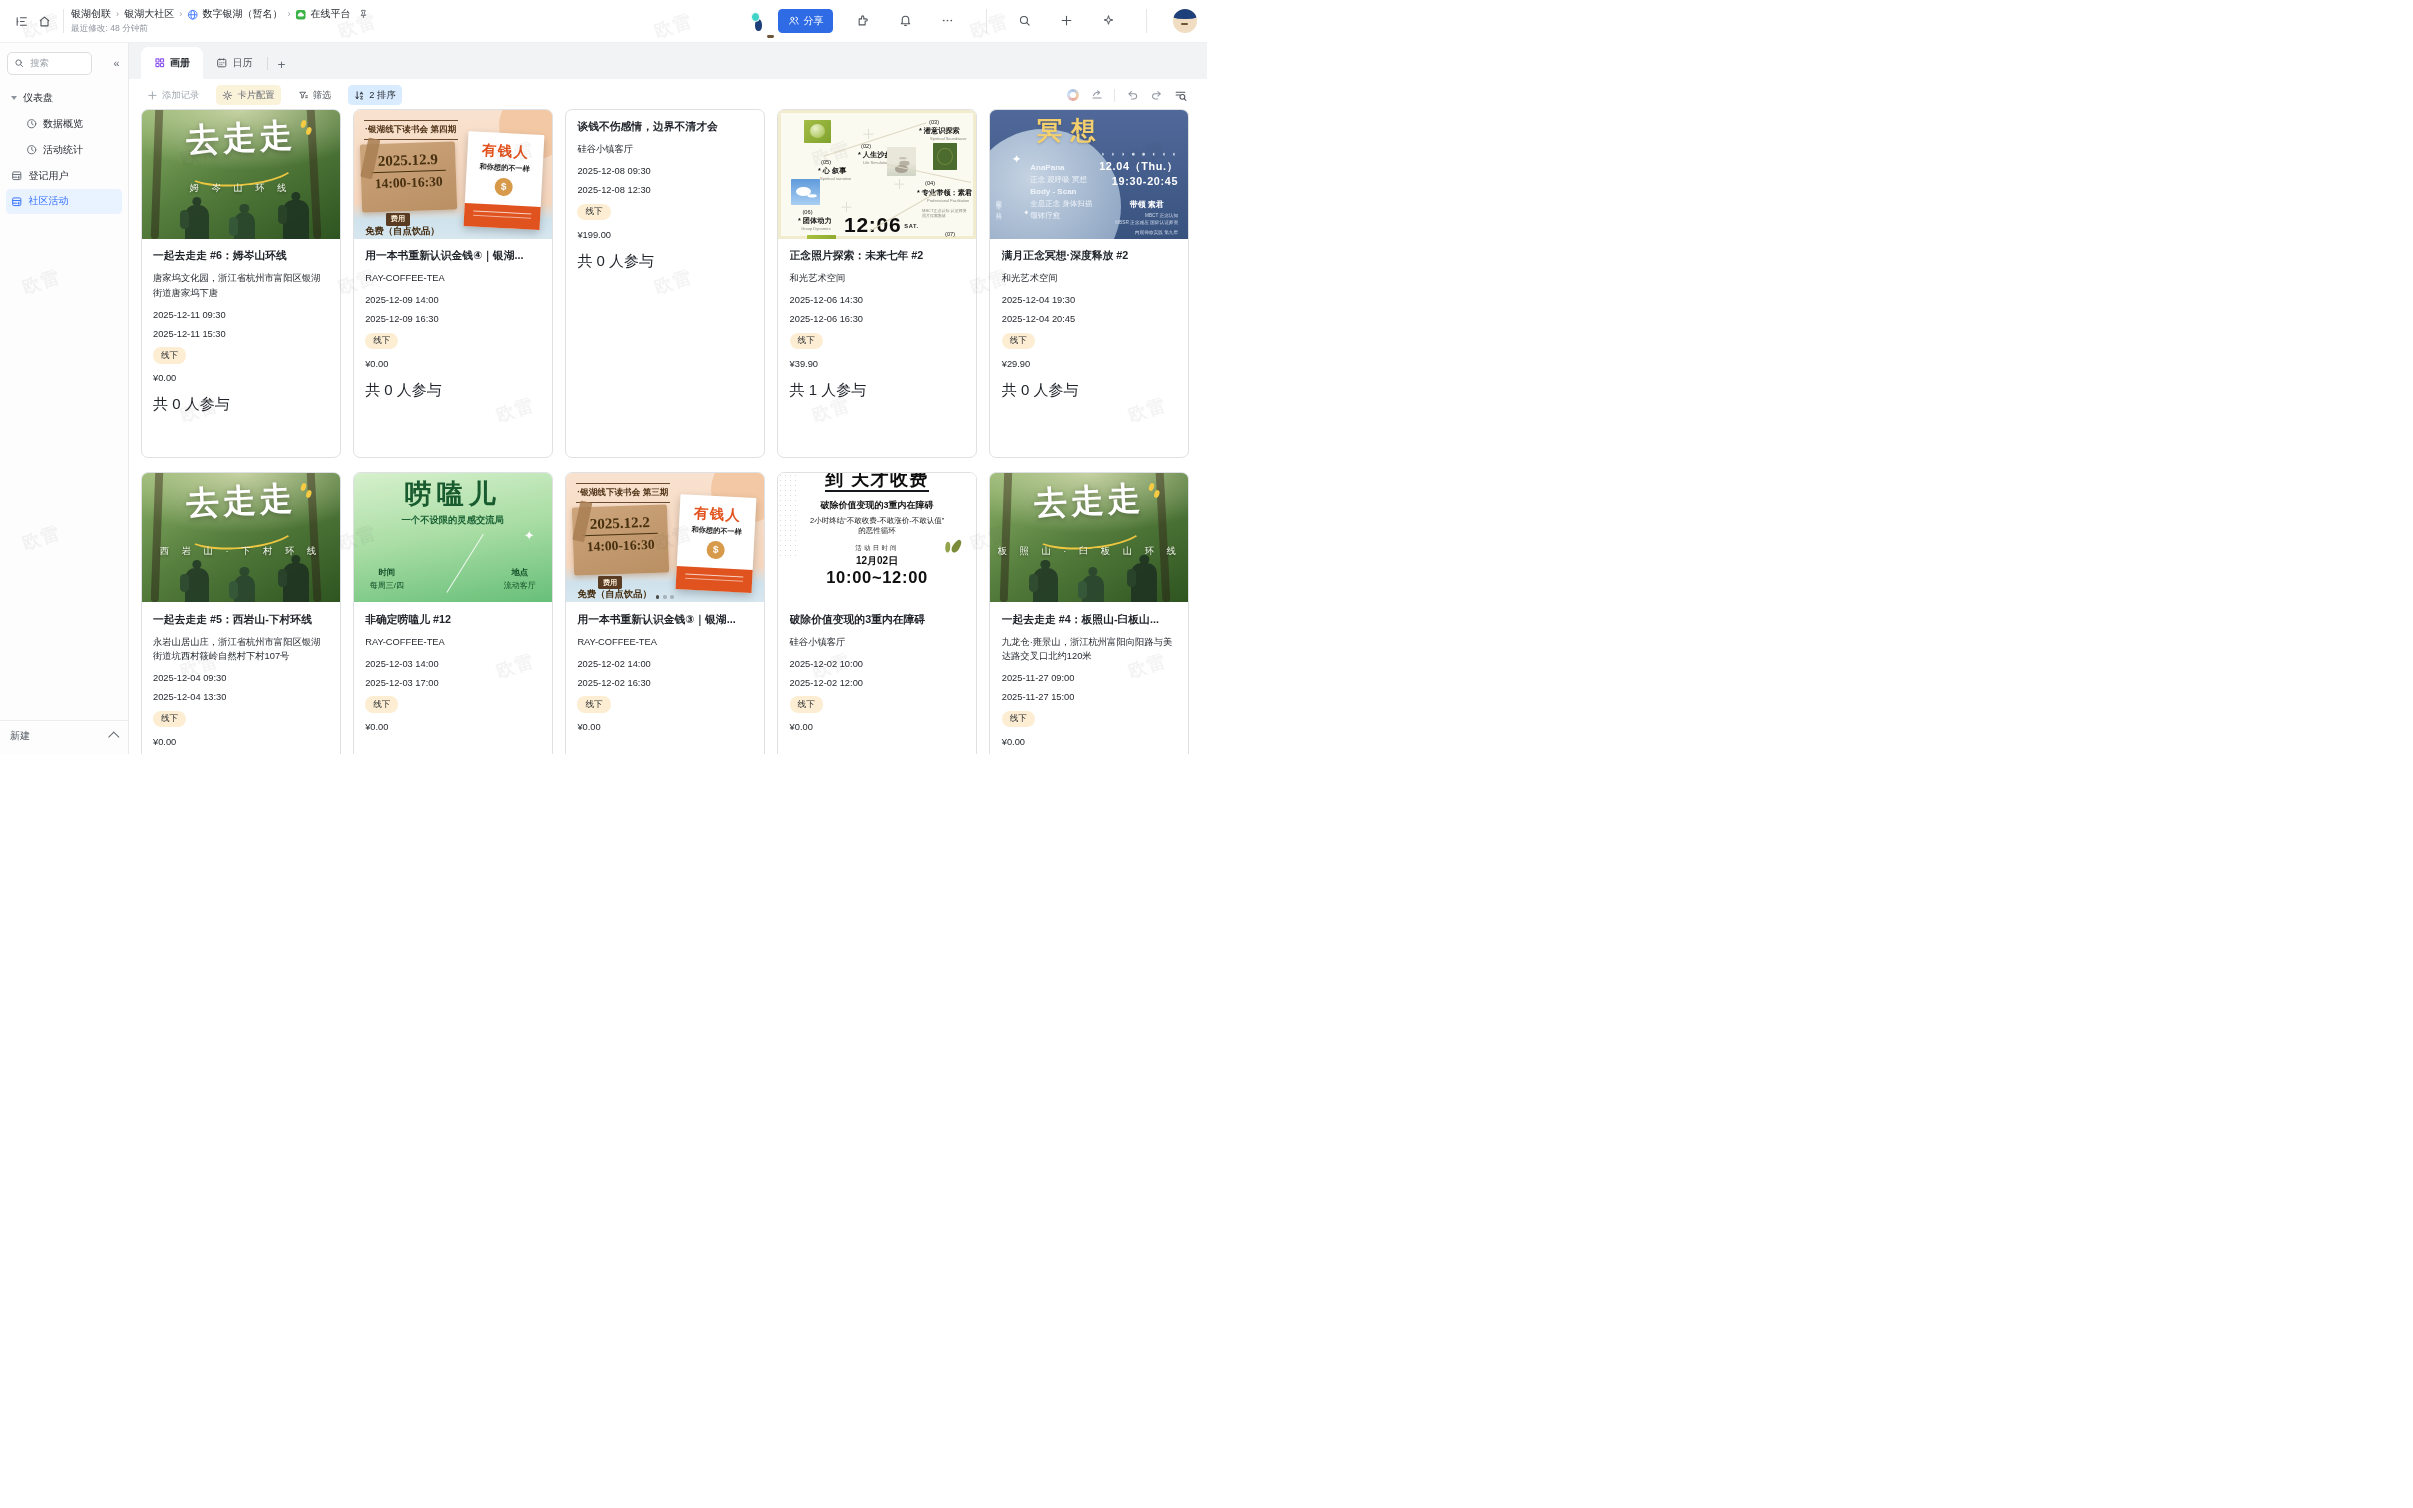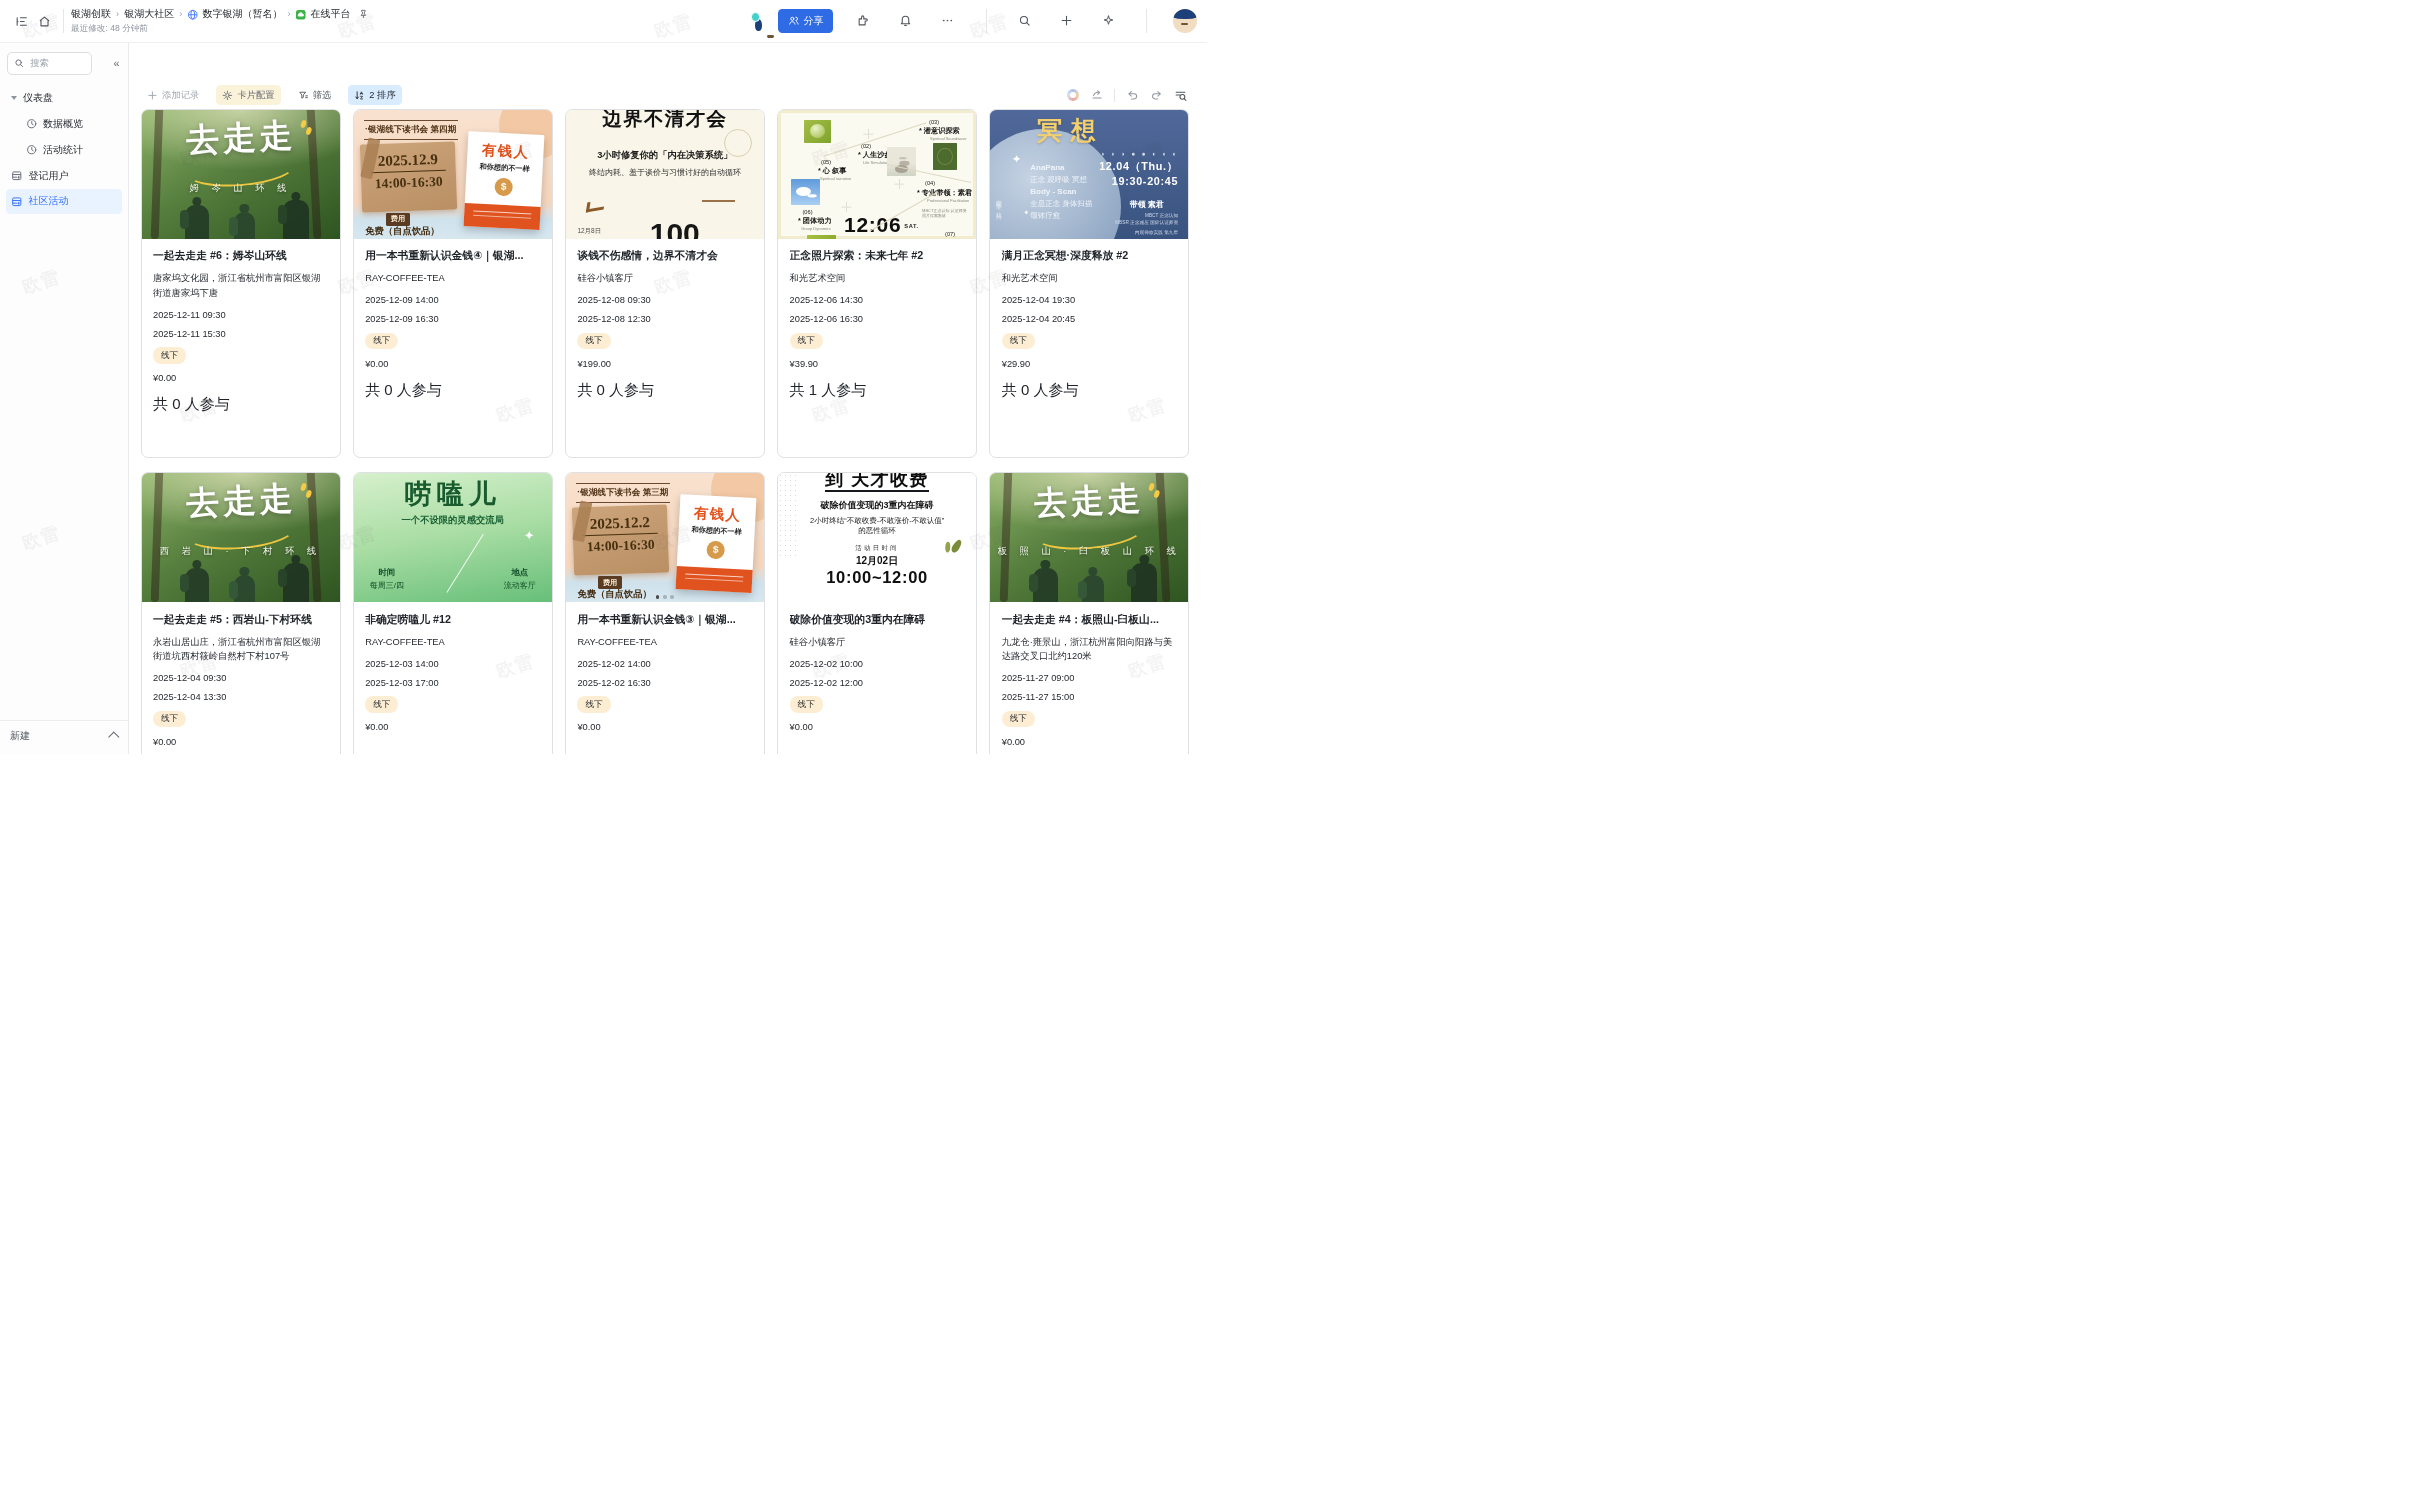--- a/index.html
+++ b/index.html
@@ -317,20 +317,41 @@
           </svg>
         <span>社区活动</span>
       </div>
     </nav>
     <div id="side-foot">
       <span>新建</span>
       <span class="chev-up"></span>
     </div>
   </aside>
 
+  <div id="tabstrip">
+    <div class="tab active">
+      <svg width="11.5" height="11.5" viewBox="0 0 24 24" fill="none" stroke="#8d55ed" stroke-width="2.4" stroke-linejoin="round">
+          <rect x="4" y="4" width="6.5" height="6.5" rx="1"></rect>
+          <rect x="13.5" y="4" width="6.5" height="6.5" rx="1"></rect>
+          <rect x="4" y="13.5" width="6.5" height="6.5" rx="1"></rect>
+          <rect x="13.5" y="13.5" width="6.5" height="6.5" rx="1"></rect>
+        </svg>
+      <span>画册</span>
+    </div>
+    <div class="tab">
+      <svg width="11.5" height="11.5" viewBox="0 0 24 24" fill="none" stroke="#51565d" stroke-width="2" stroke-linejoin="round">
+          <rect x="3.5" y="5" width="17" height="15.5" rx="2.5"></rect>
+          <path d="M8 3v4M16 3v4"></path>
+          <path d="M8 12h.5M12 12h.5M16 12h.5M8 16h.5M12 16h.5" stroke-linecap="round"></path>
+        </svg>
+      <span>日历</span>
+    </div>
+    <div class="tab-div"></div>
+    <span class="tab-plus ni">+</span>
+  </div>
 
   <main id="main">
     <div id="toolbar">
       <span class="tool add">
         <svg width="10.8" height="10.8" viewBox="0 0 24 24" fill="none" stroke="currentColor" stroke-width="2.2" stroke-linecap="round">
             <path d="M12 4v16M4 12h16"></path>
           </svg>
         <span>添加记录</span>
       </span>
       <span class="tool cfg">
@@ -433,30 +454,20 @@
       <p class="cl">RAY-COFFEE-TEA</p>
       <p class="cd">2025-12-09 14:00</p>
       <p class="cd">2025-12-09 16:30</p>
       <div class="brow"><span class="badge">线下</span></div>
       <p class="cp">¥0.00</p>
       <p class="cn">共 0 人参与</p>
     </div>
   </article>
 
   <article class="card">
-    <div class="cover cv-talk">
-            <div class="tk-top">边界不清才会</div>
-            <div class="tk-l1">3小时修复你的「内在决策系统」</div>
-            <div class="tk-l2">终结内耗、羞于谈价与习惯讨好的自动循环</div>
-            <i class="tk-circle"></i>
-            <i class="tk-tick"></i>
-            <i class="tk-dash"></i>
-            <div class="tk-fs">12月8日</div>
-            <div class="tk-fb">100</div>
-          </div>
     <div class="cbody">
       <h3 class="ct">谈钱不伤感情，边界不清才会</h3>
       <p class="cl">硅谷小镇客厅</p>
       <p class="cd">2025-12-08 09:30</p>
       <p class="cd">2025-12-08 12:30</p>
       <div class="brow"><span class="badge">线下</span></div>
       <p class="cp">¥199.00</p>
       <p class="cn">共 0 人参与</p>
     </div>
   </article>

